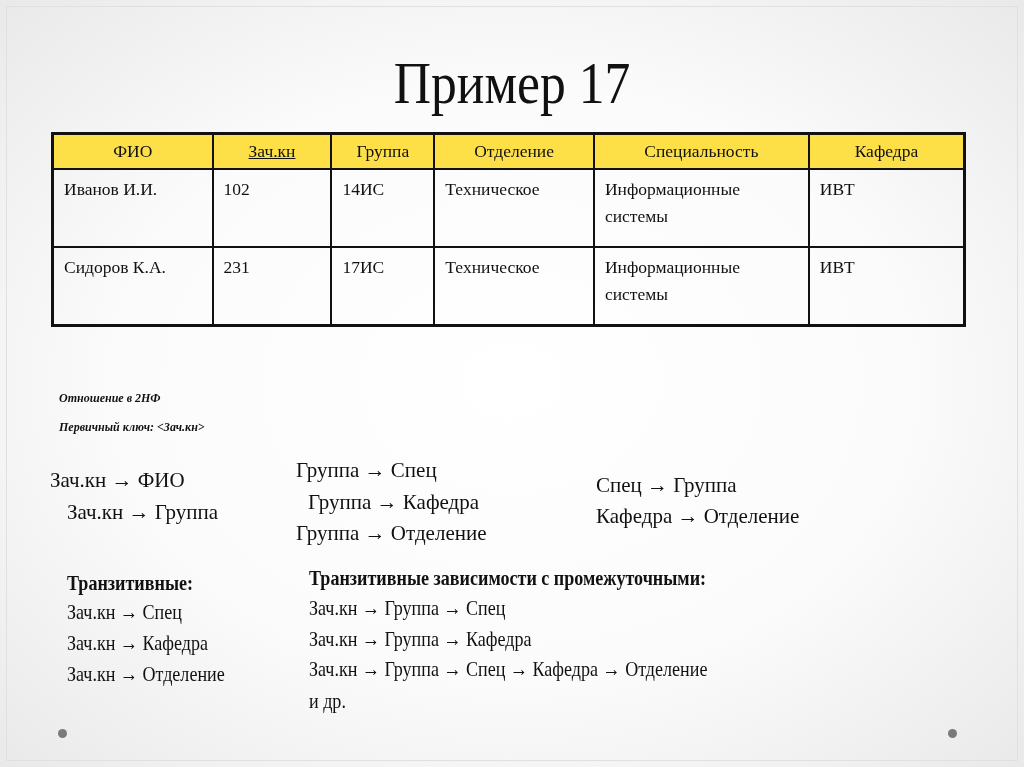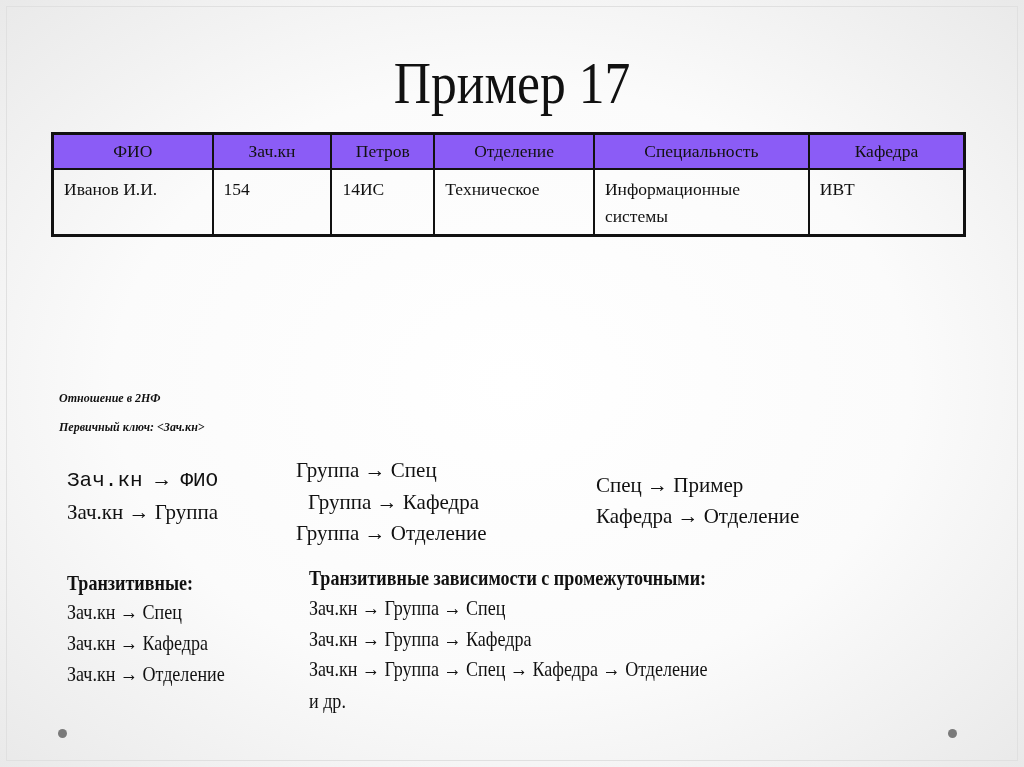--- a/index.html
+++ b/index.html
@@ -16,25 +16,25 @@
     position: absolute; left: 0; right: 0; top: 48px; text-align: center;
     font-size: 60px; line-height: 70px; transform: scaleX(0.86);
   }
   table.rel {
     position: absolute; left: 51px; top: 132px; width: 915px;
     border-collapse: collapse; border: 3px solid #111;
     font-size: 17.5px;
   }
   table.rel th, table.rel td { border: 2px solid #111; }
   table.rel th {
-    background: #8b5cf6; font-weight: normal; height: 33px; padding: 0; text-align: center;
+    background: #fde047; font-weight: normal; height: 33px; padding: 0; text-align: center;
   }
-  table.rel th.key { }
+  table.rel th.key { text-decoration: underline; }
   table.rel td {
-    vertical-align: top; padding: 6px 10px 4px 10px; height: 54px; line-height: 27px;
+    vertical-align: top; padding: 6px 10px 16px 10px; height: 54px; line-height: 27px;
     background: transparent;
   }
   .c1 { width: 139px; } .c2 { width: 103px; } .c3 { width: 89px; }
   .c4 { width: 139px; margin-left: 32px; } .c5 { width: 188px; } .c6 { width: 135px; }
   .bi { position: absolute; font-weight: bold; font-style: italic; font-size: 12px; line-height: 30px; }
   .fd { position: absolute; font-size: 21px; line-height: 31.5px; white-space: pre; }
   .narrow { transform-origin: left top; transform: scaleX(0.86); }
   .hdr { font-weight: bold; }
   .dot {
     position: absolute; width: 9px; height: 9px; border-radius: 50%;
@@ -46,54 +46,62 @@
 
 <div class="frame"></div>
 
 <div class="title">Пример 17</div>
 
 <table class="rel">
   <thead>
     <tr>
       <th class="c1">ФИО</th>
       <th class="c2 key">Зач.кн</th>
-      <th class="c3">Петров</th>
+      <th class="c3">Группа</th>
       <th class="c4">Отделение</th>
       <th class="c5">Специальность</th>
       <th class="c6">Кафедра</th>
     </tr>
   </thead>
   <tbody>
     <tr>
       <td>Иванов И.И.</td>
-      <td>154</td>
+      <td>102</td>
       <td>14ИС</td>
+      <td>Техническое</td>
+      <td>Информационные системы</td>
+      <td>ИВТ</td>
+    </tr>
+    <tr>
+      <td>Сидоров К.А.</td>
+      <td>231</td>
+      <td>17ИС</td>
       <td>Техническое</td>
       <td>Информационные системы</td>
       <td>ИВТ</td>
     </tr>
   </tbody>
 </table>
 
 <div class="bi" style="left:59px; top:383px;">Отношение в 2НФ</div>
 <div class="bi" style="left:59px; top:412px;font-style:italic;">Первичный ключ: &lt;Зач.кн&gt;</div>
 
 <div>
-  <div class="fd" style="left:67px; top:465px;font-family:Liberation Mono, monospace;">Зач.кн → ФИО</div>
+  <div class="fd" style="left:50px; top:465px;">Зач.кн → ФИО</div>
   <div class="fd" style="left:67px; top:497px;">Зач.кн → Группа</div>
 </div>
 
 <div>
   <div class="fd" style="left:296px; top:455px;text-align:right;">Группа → Спец</div>
   <div class="fd" style="left:308px; top:487px;text-align:right;">Группа → Кафедра</div>
   <div class="fd" style="left:296px; top:518px;">Группа → Отделение</div>
 </div>
 
 <div>
-  <div class="fd" style="left:596px; top:470px;">Спец → Пример</div>
+  <div class="fd" style="left:596px; top:470px;">Спец → Группа</div>
   <div class="fd" style="left:596px; top:501px;">Кафедра → Отделение</div>
 </div>
 
 <div>
   <div class="fd narrow hdr" style="left:67px; top:568px;">Транзитивные:</div>
   <div class="fd narrow" style="left:67px; top:597px;">Зач.кн → Спец</div>
   <div class="fd narrow" style="left:67px; top:628px;">Зач.кн → Кафедра</div>
   <div class="fd narrow" style="left:67px; top:659px;">Зач.кн → Отделение</div>
 </div>
 

